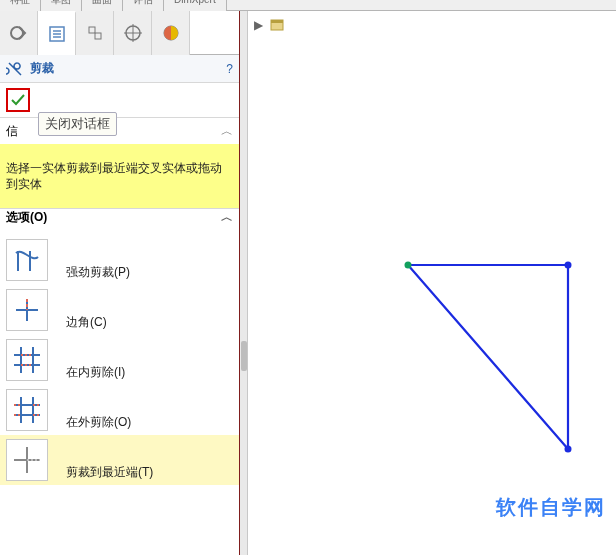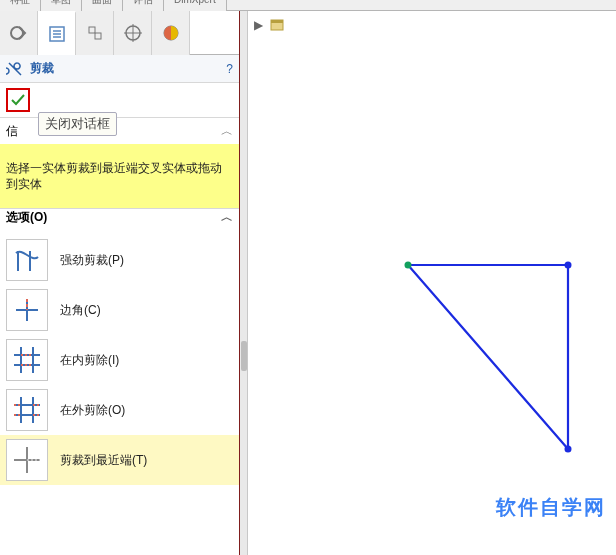--- a/index.html
+++ b/index.html
@@ -16,21 +16,21 @@
 .okrow{height:34px;display:flex;align-items:center;padding:0 6px;position:relative}
 .okbox{width:24px;height:24px;border:2px solid #d60000;display:flex;align-items:center;justify-content:center}
 .msgsec{border-top:1px solid #d8d8d8}
 .msghead{height:26px;display:flex;align-items:center;padding:0 6px;position:relative}
 .msghead .caret{margin-left:auto;color:#666}
 .tooltip{position:absolute;left:38px;top:-6px;background:#fcfcf5;border:1px solid #aab;padding:2px 6px;border-radius:2px;font-size:13px;color:#444}
 .yellowmsg{background:#fdff8a;padding:16px 6px;line-height:16px;color:#222}
 .optsec{border-top:1px solid #d8d8d8}
 .opthead{height:26px;display:flex;align-items:flex-start;padding:0 6px;font-weight:bold}
 .opthead .caret{margin-left:auto;color:#666}
-.optitem{display:flex;align-items:center;height:50px;padding:4px 6px;gap:12px}
+.optitem{display:flex;align-items:flex-end;height:50px;padding:4px 6px;gap:18px}
 .optitem.selected{background:#fef9c3}
 .iconbox{width:42px;height:42px;border:1px solid #c8c8c8;background:#fff;display:flex;align-items:center;justify-content:center}
 .optlabel{color:#222}
 .vsep{position:absolute;left:240px;top:11px;width:8px;height:544px;background:#e9e9e9;border-right:1px solid #c8c8c8}
 .vsep .handle{position:absolute;left:1px;top:330px;width:6px;height:30px;background:#bdbdbd;border-radius:2px}
 .canvas{position:absolute;left:248px;top:11px;width:368px;height:544px;background:#fff}
 .crumb{height:28px;display:flex;align-items:center;gap:6px;padding:0 6px;color:#333}
 .crumb .arrow{color:#666}
 svg.triangle{position:absolute;left:0;top:28px}
 .watermark1{position:absolute;right:10px;bottom:34px;font-size:20px;font-weight:bold;color:#3b82f6;letter-spacing:2px}

